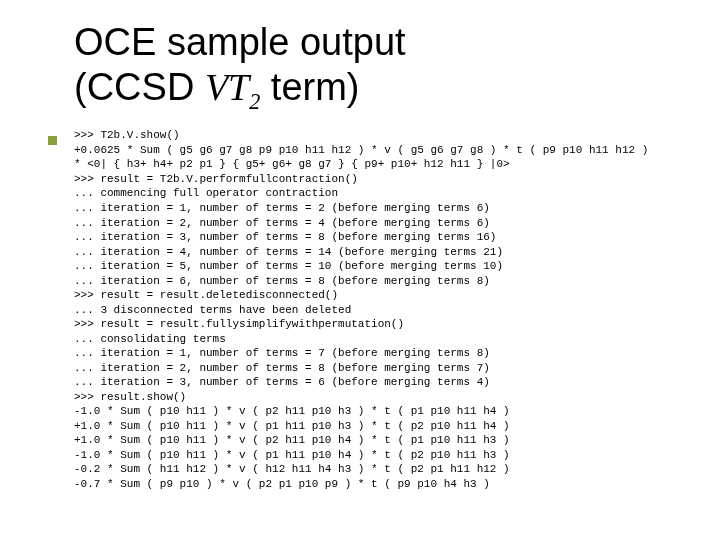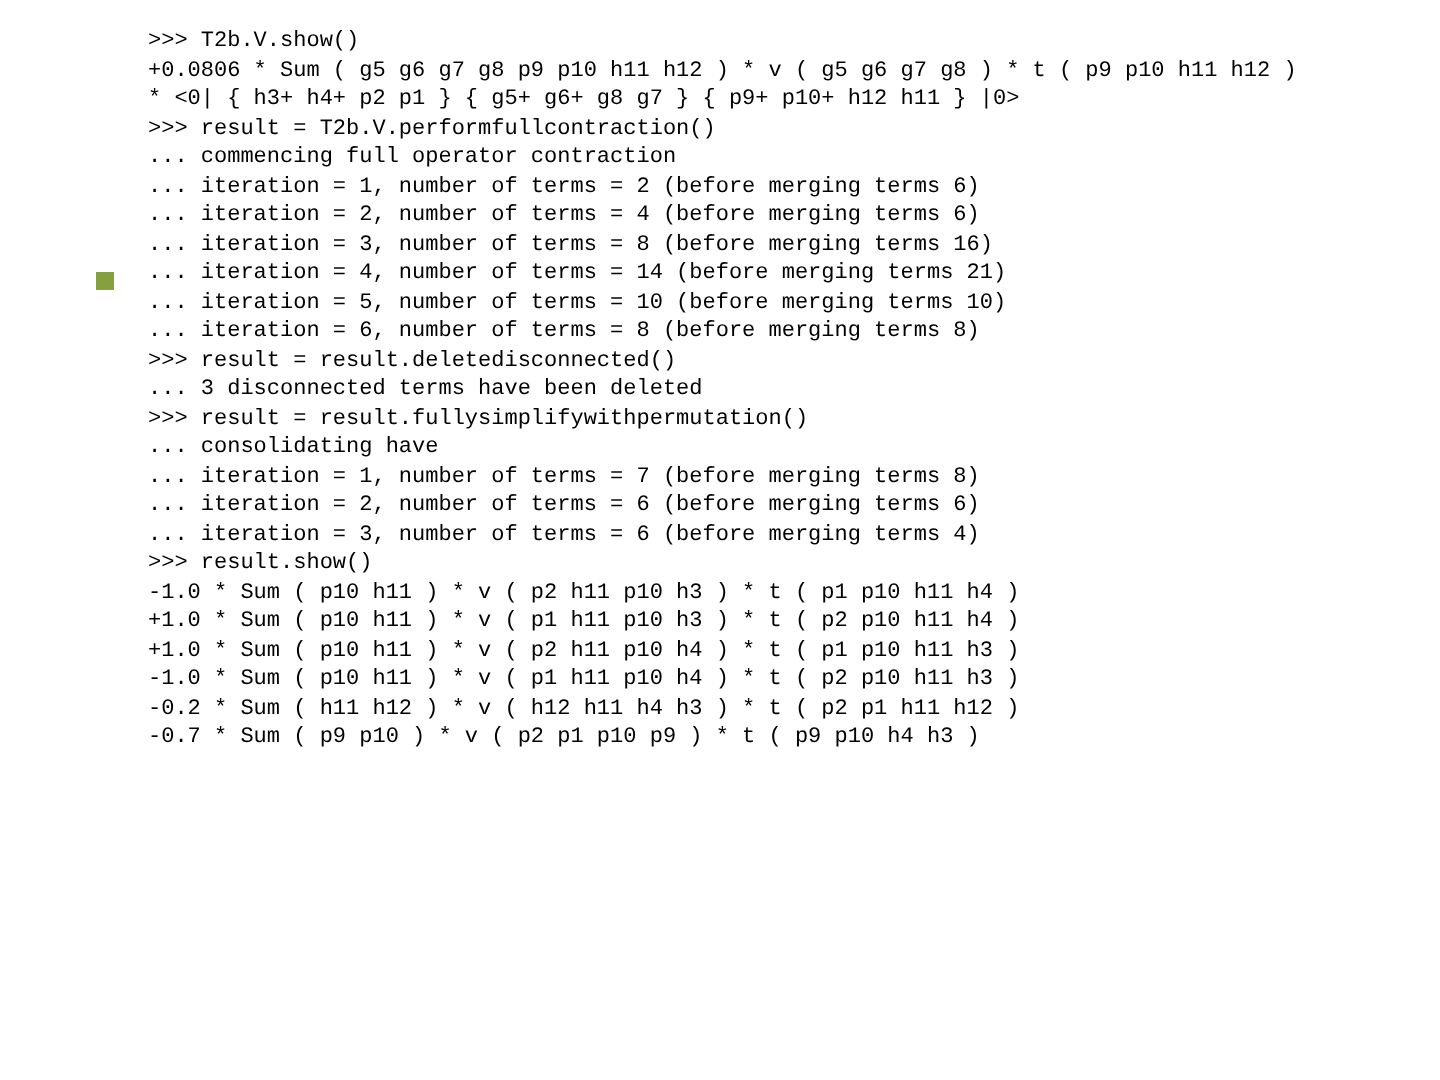--- a/index.html
+++ b/index.html
@@ -47,37 +47,41 @@
     width: 9px;
     height: 9px;
     background: #86a040;
   }
 </style>
 </head>
 <body>
 
 <div class="slide">
   <div class="bullet"></div>
+  <div class="title">
+    <span>OCE sample output</span><br>
+    <span>(CCSD </span><span class="vt">VT</span><span class="sub">2</span><span> term)</span>
+  </div>
   <div class="code"><span>&gt;&gt;&gt; T2b.V.show()</span>
-<span>+0.0806 * Sum ( g5 g6 g7 g8 p9 p10 h11 h12 ) * v ( g5 g6 g7 g8 ) * t ( p9 p10 h11 h12 )</span>
+<span>+0.0625 * Sum ( g5 g6 g7 g8 p9 p10 h11 h12 ) * v ( g5 g6 g7 g8 ) * t ( p9 p10 h11 h12 )</span>
 <span>* &lt;0| { h3+ h4+ p2 p1 } { g5+ g6+ g8 g7 } { p9+ p10+ h12 h11 } |0&gt;</span>
 <span>&gt;&gt;&gt; result = T2b.V.performfullcontraction()</span>
 <span>... commencing full operator contraction</span>
 <span>... iteration = 1, number of terms = 2 (before merging terms 6)</span>
 <span>... iteration = 2, number of terms = 4 (before merging terms 6)</span>
 <span>... iteration = 3, number of terms = 8 (before merging terms 16)</span>
 <span>... iteration = 4, number of terms = 14 (before merging terms 21)</span>
 <span>... iteration = 5, number of terms = 10 (before merging terms 10)</span>
 <span>... iteration = 6, number of terms = 8 (before merging terms 8)</span>
 <span>&gt;&gt;&gt; result = result.deletedisconnected()</span>
 <span>... 3 disconnected terms have been deleted</span>
 <span>&gt;&gt;&gt; result = result.fullysimplifywithpermutation()</span>
-<span>... consolidating have</span>
+<span>... consolidating terms</span>
 <span>... iteration = 1, number of terms = 7 (before merging terms 8)</span>
-<span>... iteration = 2, number of terms = 6 (before merging terms 6)</span>
+<span>... iteration = 2, number of terms = 8 (before merging terms 7)</span>
 <span>... iteration = 3, number of terms = 6 (before merging terms 4)</span>
 <span>&gt;&gt;&gt; result.show()</span>
 <span>-1.0 * Sum ( p10 h11 ) * v ( p2 h11 p10 h3 ) * t ( p1 p10 h11 h4 )</span>
 <span>+1.0 * Sum ( p10 h11 ) * v ( p1 h11 p10 h3 ) * t ( p2 p10 h11 h4 )</span>
 <span>+1.0 * Sum ( p10 h11 ) * v ( p2 h11 p10 h4 ) * t ( p1 p10 h11 h3 )</span>
 <span>-1.0 * Sum ( p10 h11 ) * v ( p1 h11 p10 h4 ) * t ( p2 p10 h11 h3 )</span>
 <span>-0.2 * Sum ( h11 h12 ) * v ( h12 h11 h4 h3 ) * t ( p2 p1 h11 h12 )</span>
 <span>-0.7 * Sum ( p9 p10 ) * v ( p2 p1 p10 p9 ) * t ( p9 p10 h4 h3 )</span></div>
 </div>
 

